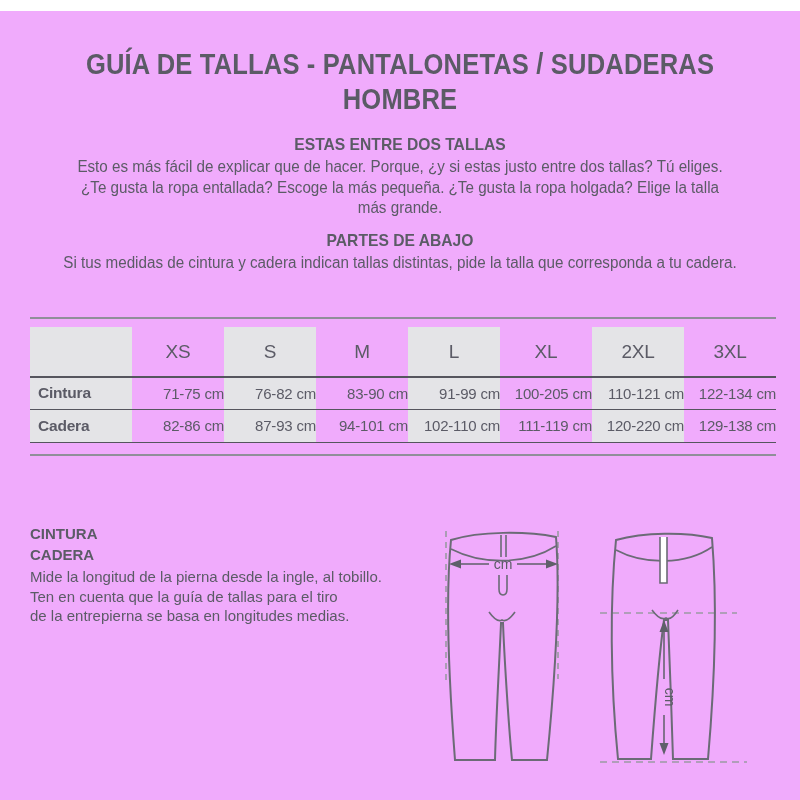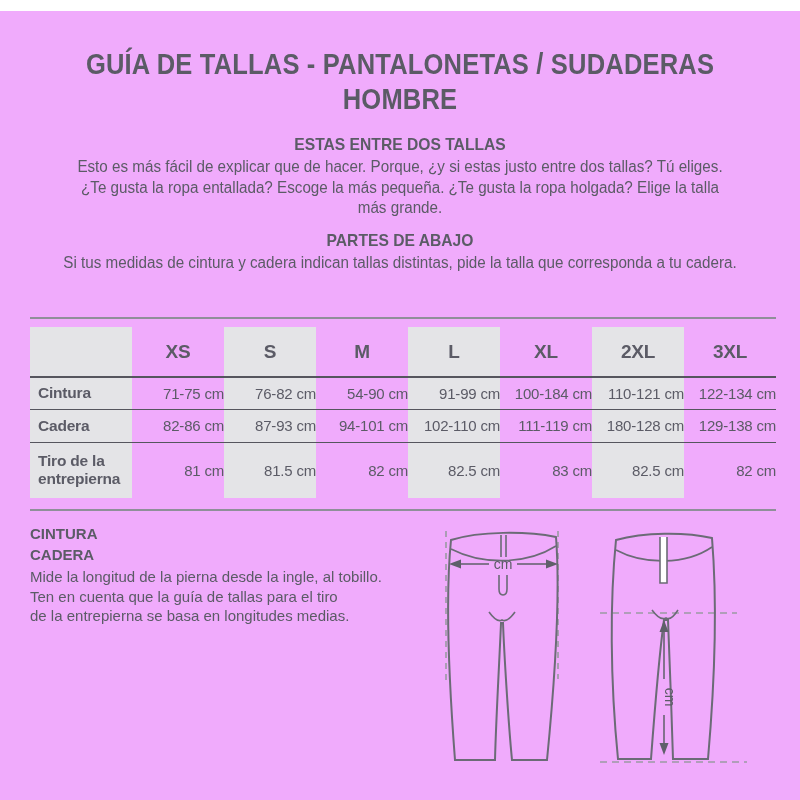--- a/index.html
+++ b/index.html
@@ -30,21 +30,21 @@
 
   
   .table-block { position:absolute; top:306px; left:30px; width:746px; }
   .frame-line { height:2px; background:#8f8f99; width:100%; }
   .frame-top { margin-bottom:8px; }
   .frame-bottom { margin-top:11px; }
   table.size-table { width:746px; border-collapse:collapse; table-layout:fixed; }
   .size-table th, .size-table td { vertical-align:middle; letter-spacing:-.2px; }
   .size-table .shade { background:#e4e4e7; }
   .size-table thead th {
-    height:50px; font-size:19px; font-weight:700; text-align:center;
+    height:50px; font-size:19px; font-weight:400; text-align:center;
     border-bottom:2px solid #55555e;
   }
   .size-table tbody th {
     text-align:left; padding-left:8px; font-size:15.5px; font-weight:700; line-height:18px;
   }
   .size-table tbody td { text-align:right; font-size:15px; }
   .size-table tr.row-cintura th, .size-table tr.row-cintura td { height:32px; border-bottom:1.5px solid #55555e; }
   .size-table tr.row-cadera  th, .size-table tr.row-cadera  td { height:33px; border-bottom:1.5px solid #55555e; }
   .size-table tr.row-tiro    th, .size-table tr.row-tiro    td { height:56px; }
 
@@ -98,45 +98,35 @@
           <th>XL</th>
           <th class="shade">2XL</th>
           <th>3XL</th>
         </tr>
       </thead>
       <tbody>
         <tr class="row-cintura">
           <th class="shade">Cintura</th>
           <td>71-75 cm</td>
           <td class="shade">76-82 cm</td>
-          <td>54-90 cm</td>
+          <td>83-90 cm</td>
           <td class="shade">91-99 cm</td>
-          <td>100-184 cm</td>
+          <td>100-205 cm</td>
           <td class="shade">110-121 cm</td>
           <td>122-134 cm</td>
         </tr>
         <tr class="row-cadera">
           <th class="shade">Cadera</th>
           <td>82-86 cm</td>
           <td class="shade">87-93 cm</td>
           <td>94-101 cm</td>
           <td class="shade">102-110 cm</td>
           <td>111-119 cm</td>
-          <td class="shade">180-128 cm</td>
+          <td class="shade">120-220 cm</td>
           <td>129-138 cm</td>
-        </tr>
-        <tr class="row-tiro">
-          <th class="shade">Tiro de la entrepierna</th>
-          <td>81 cm</td>
-          <td class="shade">81.5 cm</td>
-          <td>82 cm</td>
-          <td class="shade">82.5 cm</td>
-          <td>83 cm</td>
-          <td class="shade">82.5 cm</td>
-          <td>82 cm</td>
         </tr>
       </tbody>
     </table>
     <div class="frame-line frame-bottom"></div>
   </div>
 
   <div class="guides">
     <h3 class="guide-heading">CINTURA</h3>
     <h3 class="guide-heading">CADERA</h3>
     <p class="guide-body">Mide la longitud de la pierna desde la ingle, al tobillo.

